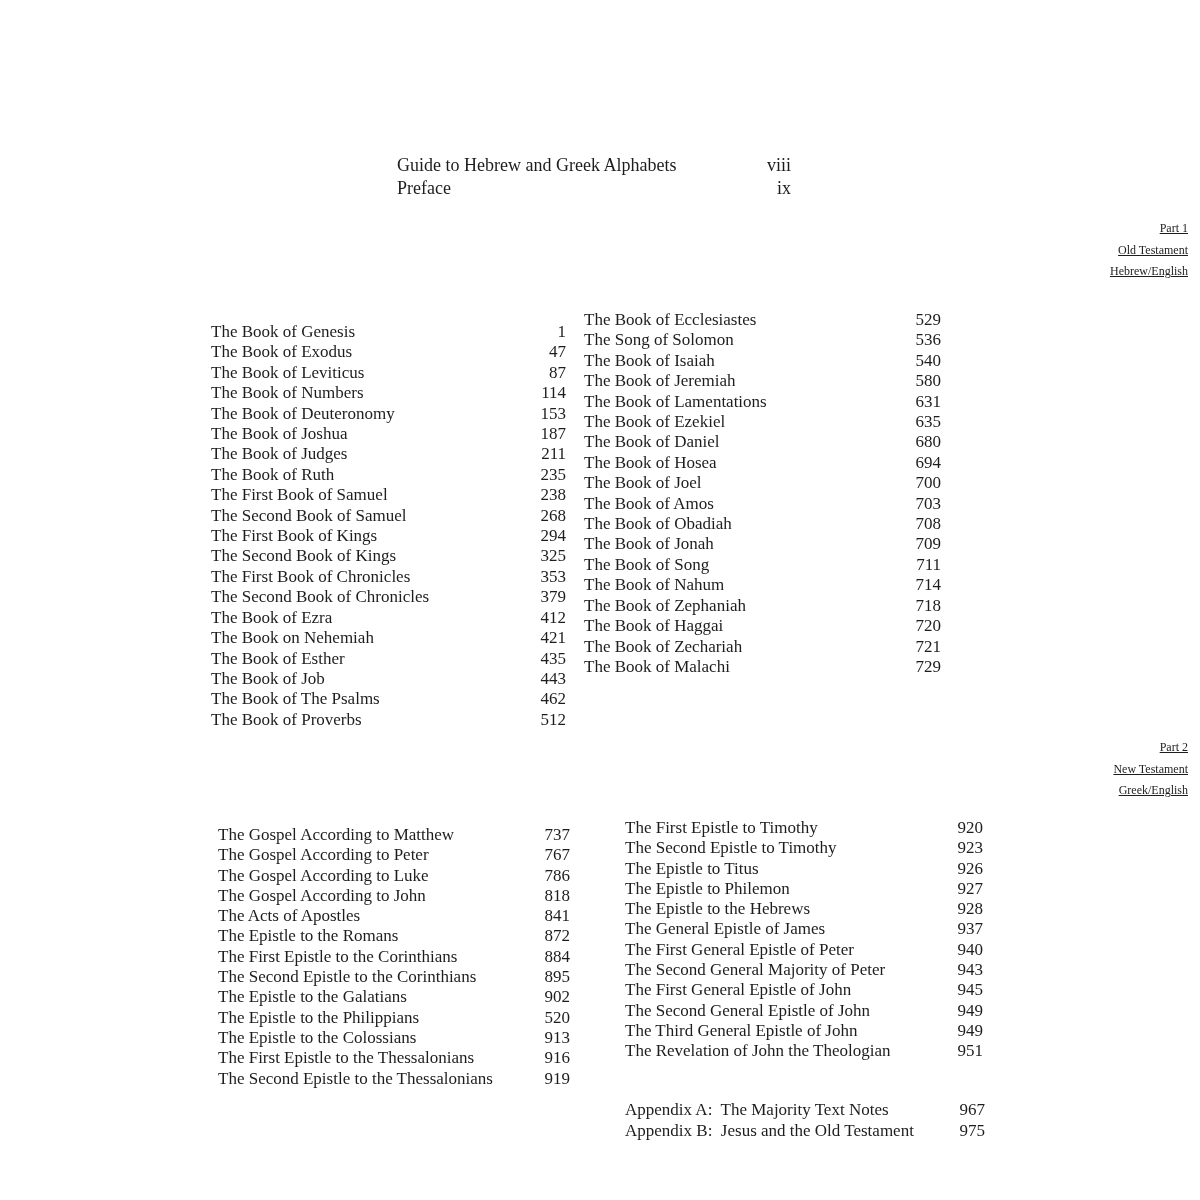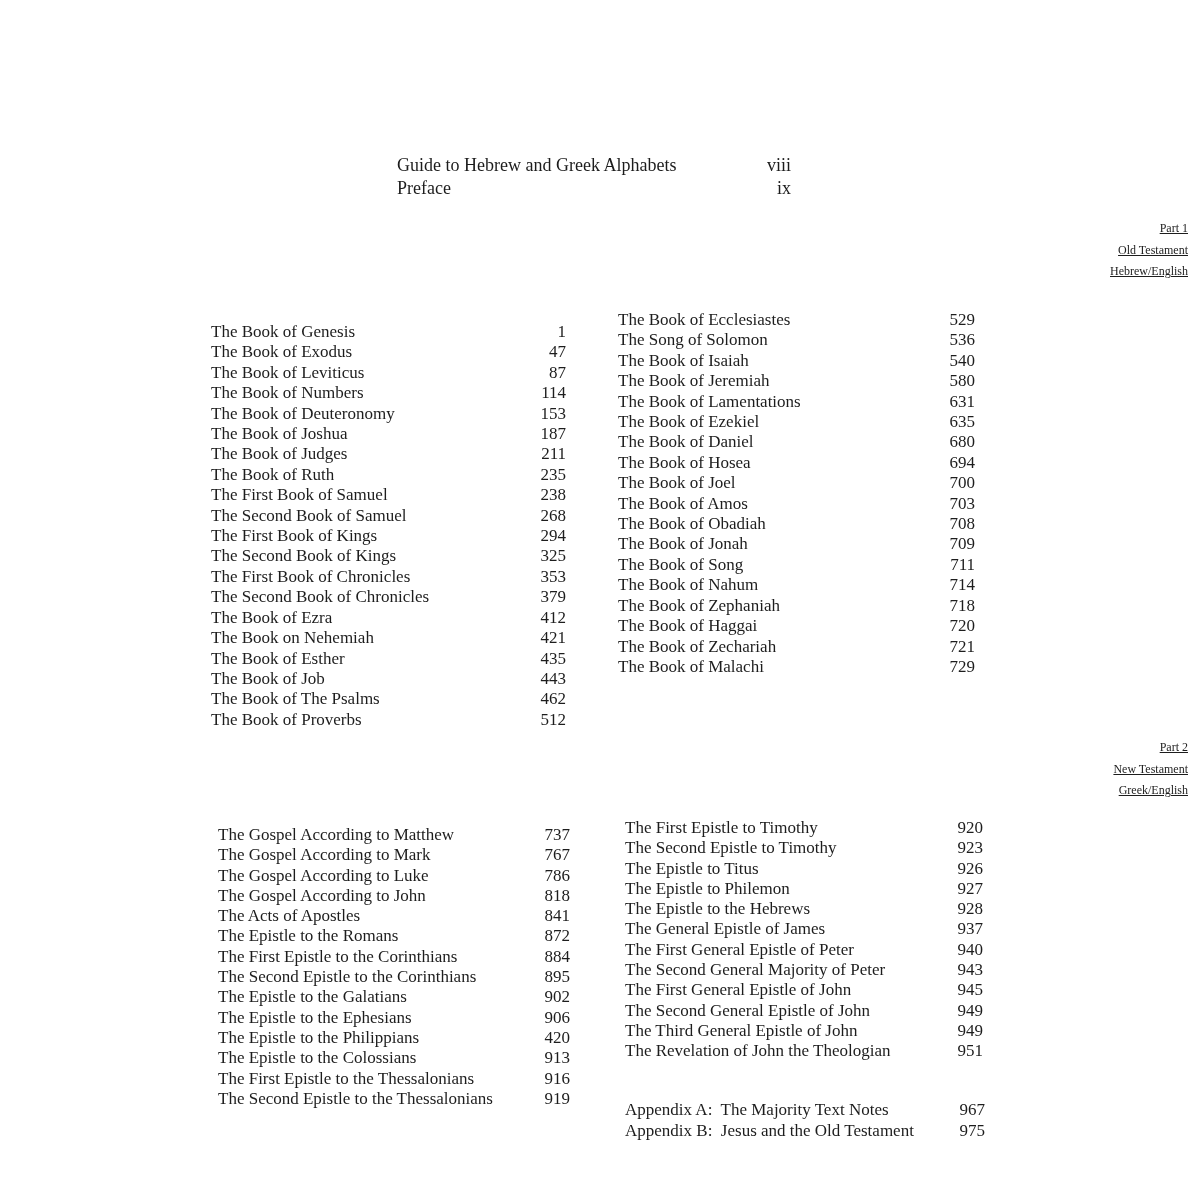--- a/index.html
+++ b/index.html
@@ -56,21 +56,21 @@
   .toc-row {
     display: flex;
     justify-content: space-between;
     align-items: baseline;
     line-height: 20.4px;
     font-size: 17px;
   }
   .entry-label { white-space: pre; }
   .entry-page { text-align: right; white-space: pre; padding-left: 8px; }
   .ot-left   { left: 211px; top: 312px; width: 355px; margin-top: 10px; }
-  .ot-right  { left: 618px; top: 310px; width: 357px; }
+  .ot-right  { left: 584px; top: 310px; width: 357px; }
   .nt-left   { left: 218px; top: 825px; width: 352px; }
   .nt-right  { left: 625px; top: 818px; width: 358px; }
   .nt-left .toc-row, .nt-right .toc-row { line-height: 20.3px; }
   .appendices { left: 625px; top: 1100px; width: 360px; }
   .appendices .toc-row { line-height: 20.5px; }
 </style>
 </head>
 <body>
 
 <div class="page">
@@ -255,21 +255,21 @@
     <div>New Testament</div>
     <div>Greek/English</div>
   </div>
 
   <div class="toc-col nt-left">
       <div class="toc-row">
         <span class="entry-label">The Gospel According to Matthew</span>
         <span class="entry-page">737</span>
       </div>
       <div class="toc-row">
-        <span class="entry-label">The Gospel According to Mark</span>
+        <span class="entry-label">The Gospel According to Peter</span>
         <span class="entry-page">767</span>
       </div>
       <div class="toc-row">
         <span class="entry-label">The Gospel According to Luke</span>
         <span class="entry-page">786</span>
       </div>
       <div class="toc-row">
         <span class="entry-label">The Gospel According to John</span>
         <span class="entry-page">818</span>
       </div>
@@ -287,26 +287,22 @@
       </div>
       <div class="toc-row">
         <span class="entry-label">The Second Epistle to the Corinthians</span>
         <span class="entry-page">895</span>
       </div>
       <div class="toc-row">
         <span class="entry-label">The Epistle to the Galatians</span>
         <span class="entry-page">902</span>
       </div>
       <div class="toc-row">
-        <span class="entry-label">The Epistle to the Ephesians</span>
-        <span class="entry-page">906</span>
-      </div>
-      <div class="toc-row">
         <span class="entry-label">The Epistle to the Philippians</span>
-        <span class="entry-page">420</span>
+        <span class="entry-page">520</span>
       </div>
       <div class="toc-row">
         <span class="entry-label">The Epistle to the Colossians</span>
         <span class="entry-page">913</span>
       </div>
       <div class="toc-row">
         <span class="entry-label">The First Epistle to the Thessalonians</span>
         <span class="entry-page">916</span>
       </div>
       <div class="toc-row">

